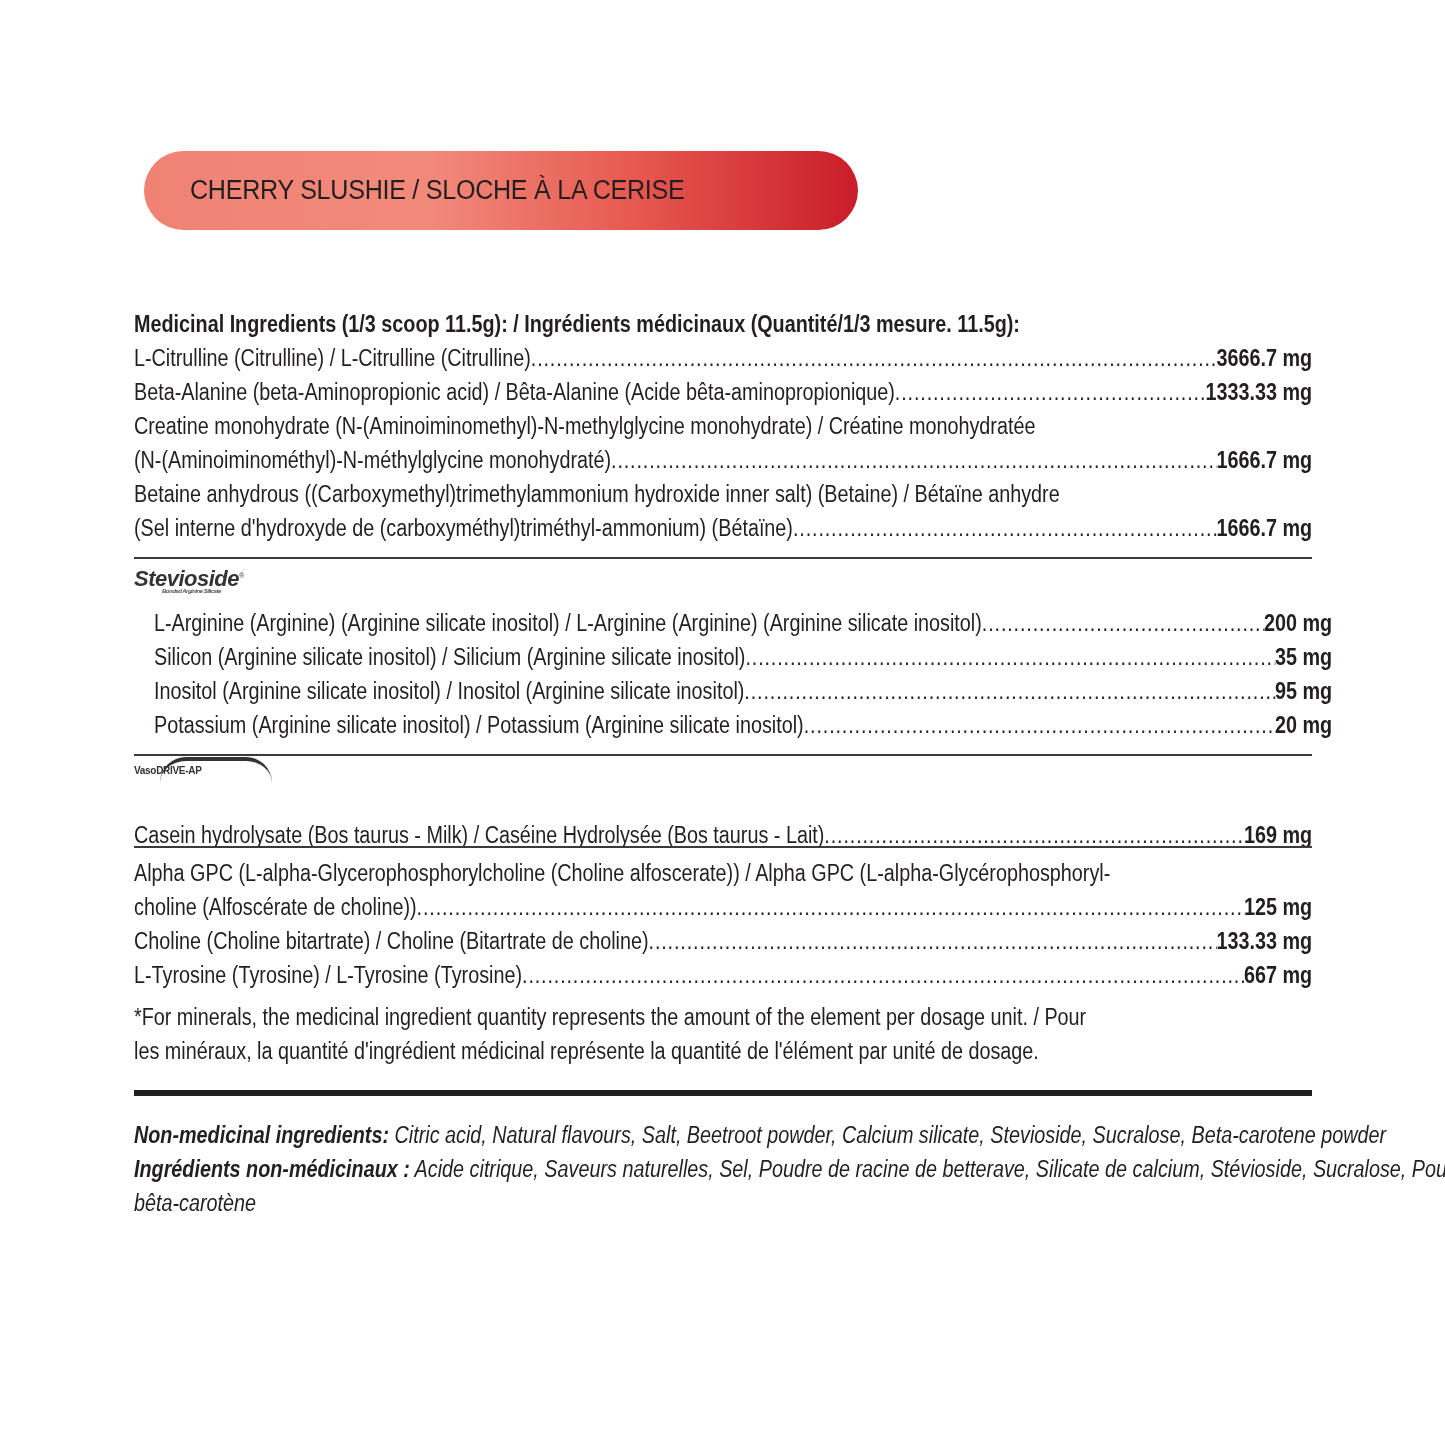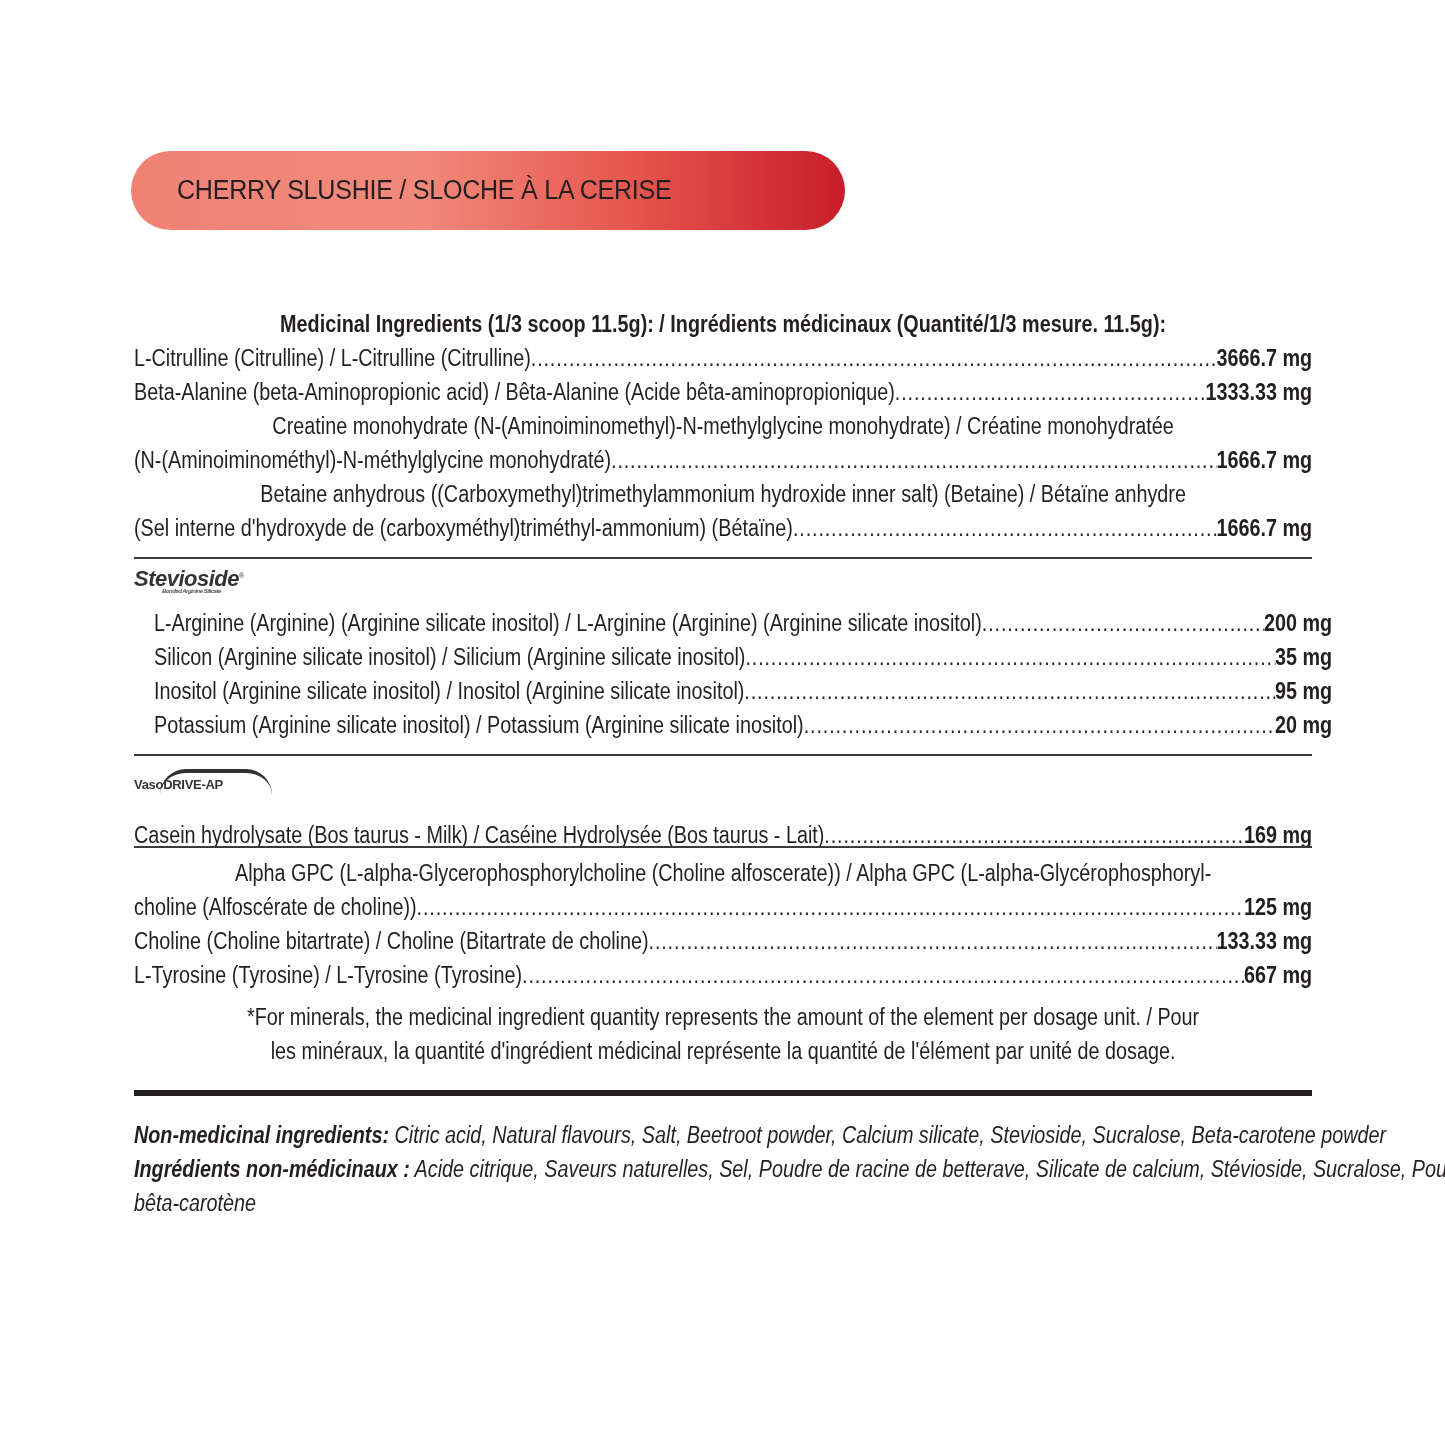--- a/index.html
+++ b/index.html
@@ -1,49 +1,49 @@
 <!DOCTYPE html>
 <html><head>
   <meta charset="utf-8">
   <style>
     html, body { margin: 0; padding: 0; background: #ffffff; }
     body {
       width: 1445px; height: 1445px; position: relative; overflow: hidden;
       font-family: "Liberation Sans", sans-serif; color: #231f20;
     }
     .flavor-pill {
-      position: absolute; left: 131px; top: 151px; width: 714px; height: 79px;
+      position: absolute; left: 144px; top: 151px; width: 714px; height: 79px;
       border-radius: 40px;
       background: linear-gradient(90deg, #f08274 0%, #f28a7c 40%, #e6564e 70%, #c91d2a 100%);
       display: flex; align-items: center;
     }
     .flavor-pill span {
       margin-left: 46px; font-size: 27px; letter-spacing: -0.3px; color: #231f20;
       transform: scaleX(0.93); transform-origin: left center; white-space: nowrap;
     }
-    .panel { position: absolute; left: 134px; width: 1178px; text-align: center; }
+    .panel { position: absolute; left: 134px; width: 1178px; }
     .txt {
       font-size: 23px; line-height: 34px; white-space: nowrap;
       transform: scaleX(0.86); transform-origin: left center; width: 116.3%;
     }
     .heading { font-weight: bold; }
     .row { display: flex; align-items: baseline; }
     .row .name { flex: 0 0 auto; }
     .row .dots { flex: 1 1 auto; overflow: hidden; white-space: nowrap; letter-spacing: 1px; }
     .row .dots::before { content: "................................................................................................................................................................................................................................................................"; }
     .row .amt { flex: 0 0 auto; font-weight: bold; }
     .rule { position: absolute; left: 134px; width: 1178px; background: #3a3a3a; }
     .logo { position: absolute; left: 134px; }
     .nitro {
       top: 566px; font-style: italic; font-weight: bold; font-size: 22px; color: #333;
       letter-spacing: -0.5px;
     }
     .nitro sup { font-size: 7px; font-weight: normal; }
     .nitro .sub { display: block; font-size: 6px; font-style: italic; margin-left: 28px; margin-top: -4px; color: #555; }
-    .vaso { top: 765px; font-size: 13px; font-weight: bold; color: #333; letter-spacing: -0.3px; margin-top: 12px; }
+    .vaso { top: 765px; font-size: 10px; font-weight: bold; color: #333; letter-spacing: -0.3px; }
     .vaso .arc {
       position: absolute; left: 26px; top: -8px; width: 112px; height: 22px;
       border-top: 4px solid #333; border-radius: 60px 60px 0 0;
     }
     .nm { position: absolute; left: 134px; top: 1118px; width: 1178px; font-style: italic; }
     .nm .txt { white-space: normal; width: 137%; }
   </style>
 </head>
 <body>
 

